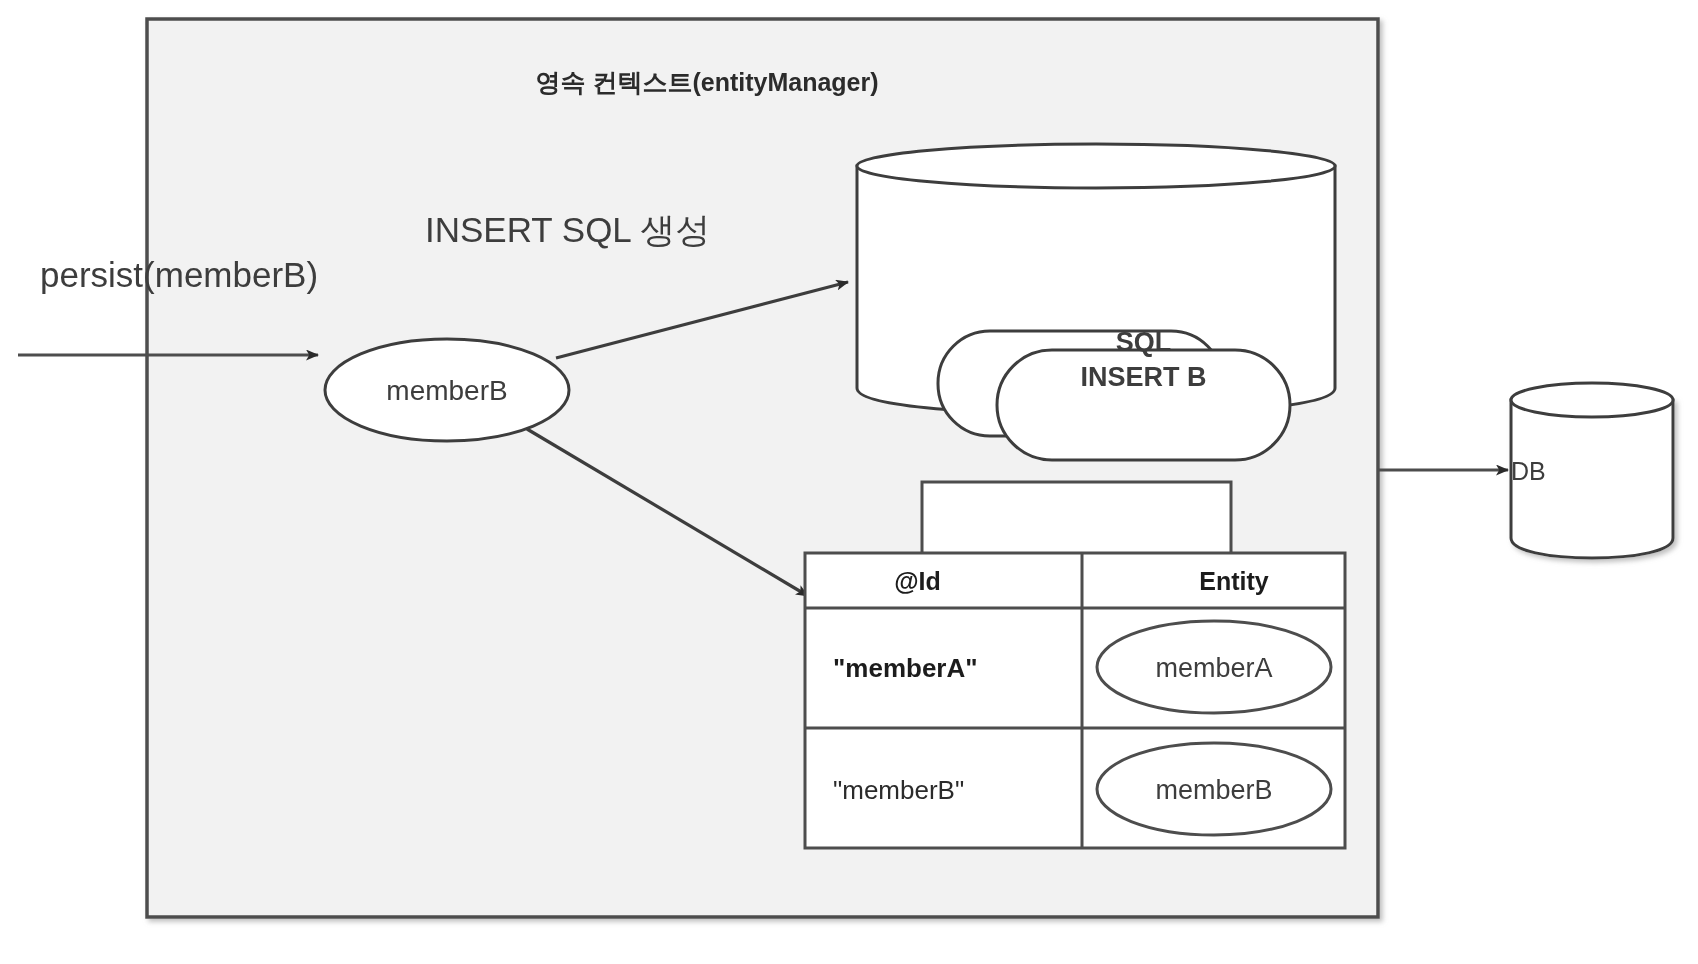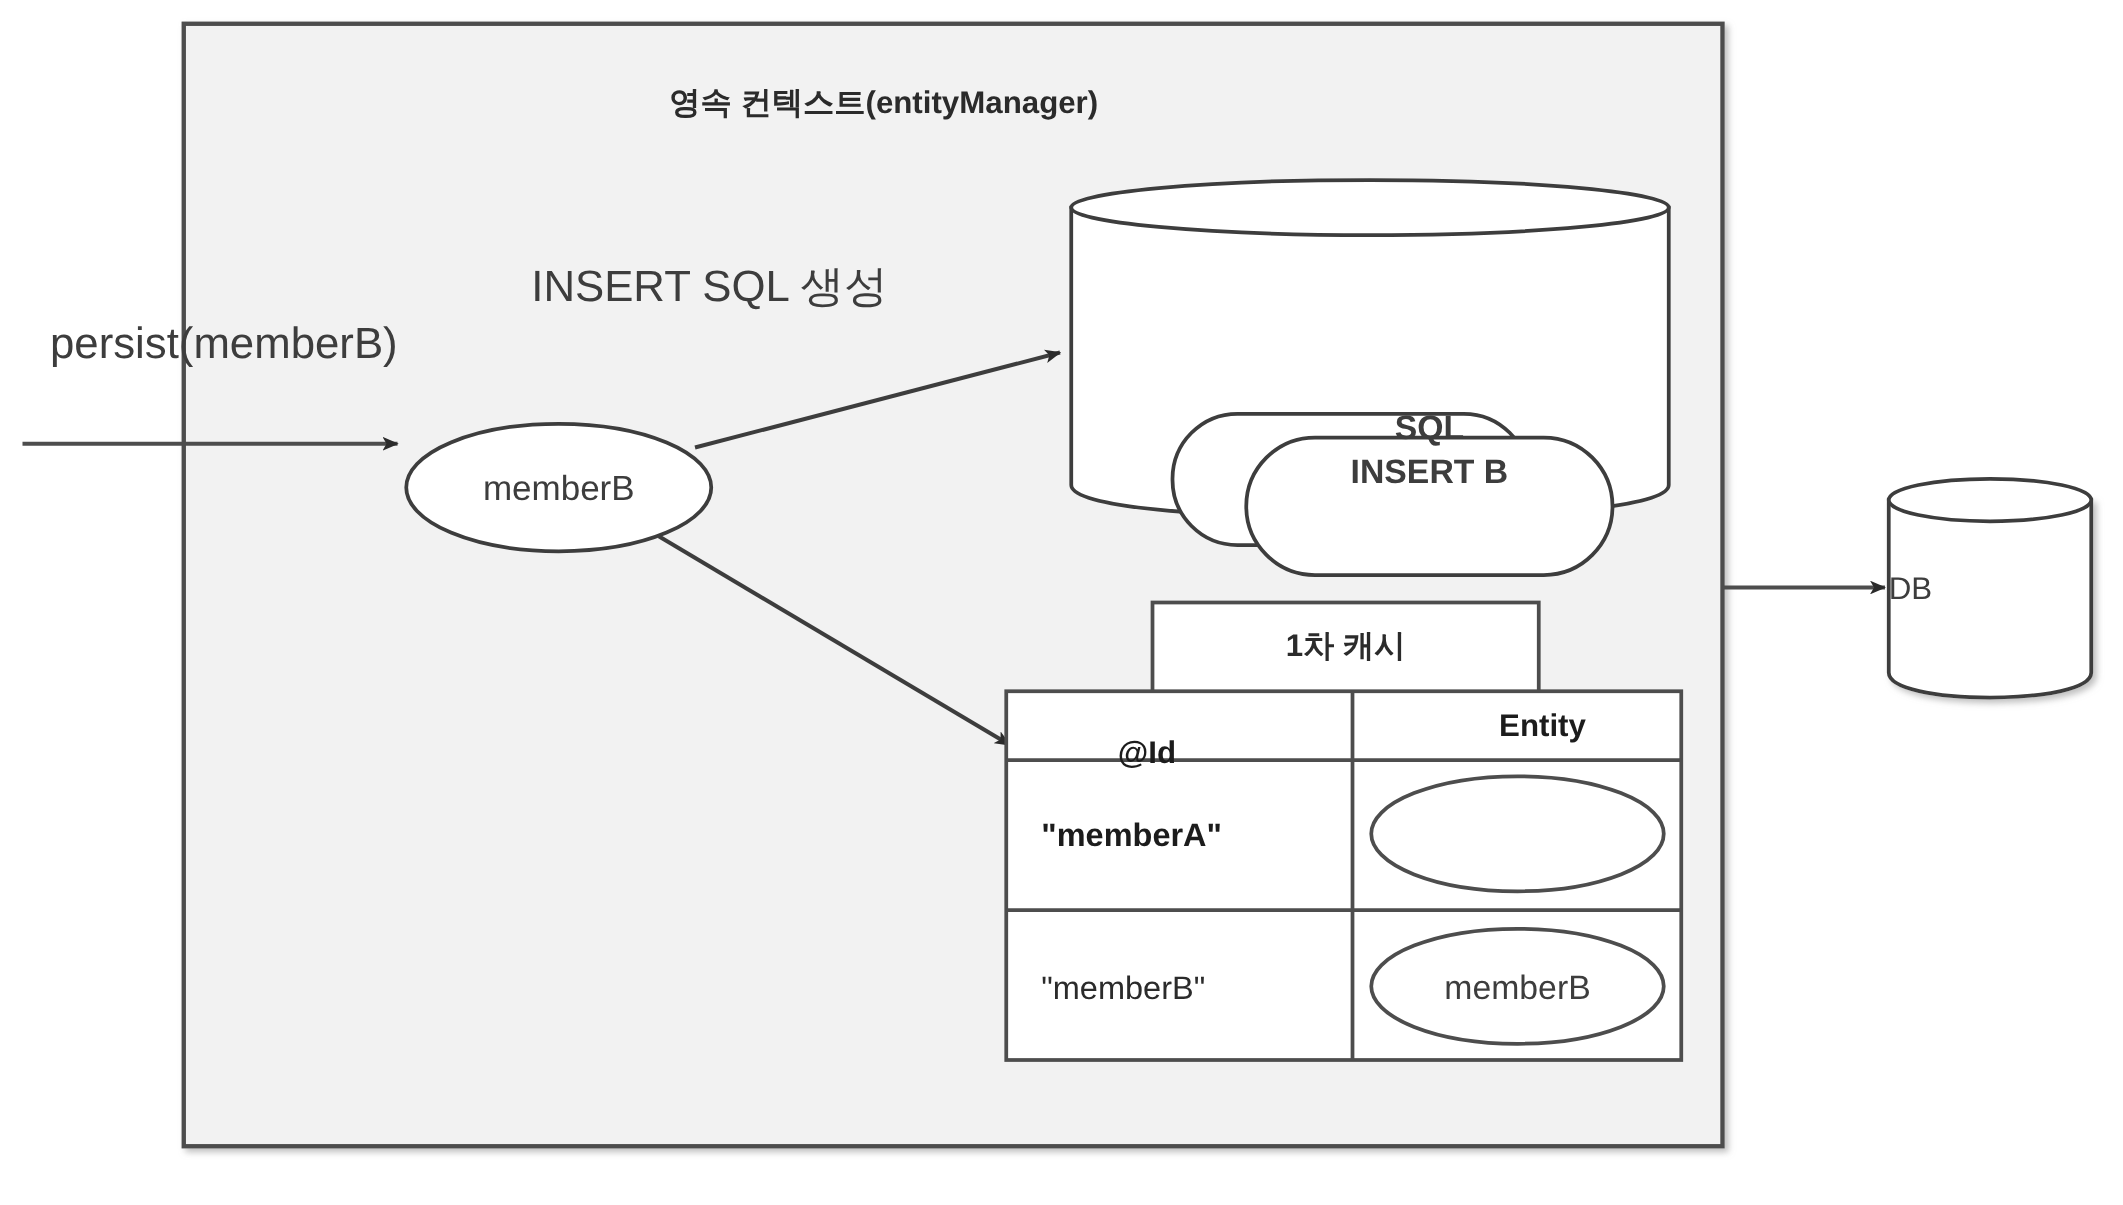--- a/index.html
+++ b/index.html
@@ -160,28 +160,28 @@
   <div class="label lbl-flow" style="left:40px; top:254px;">persist(memberB)</div>
 
   <div class="label lbl-flow" style="left:425px; top:209px;">INSERT SQL 생성</div>
 
 
   <div class="label lbl-node" style="left:325px; top:374px; width:244px;">memberB</div>
 
 
   <div class="label lbl-pill" style="left:997px; top:325px; width:293px;"><span>SQL</span><br><span>INSERT B</span></div>
 
-  <div class="label lbl-cache-title" style="left:922px; top:503px; width:309px;">1차 캐시</div>
 
-  <div class="label lbl-th" style="left:805px; top:588px; width:225px;">@Id</div>
+  <div class="label lbl-th" style="left:805px; top:567px; width:225px;">@Id</div>
 
   <div class="label lbl-th" style="left:1082px; top:567px; width:304px;">Entity</div>
 
   <div class="label lbl-td-bold" style="left:833px; top:653px;">"memberA"</div>
 
+  <div class="label lbl-sm-node" style="left:1097px; top:653px; width:234px;">memberA</div>
 
   <div class="label lbl-td" style="left:833px; top:775px;">"memberB"</div>
 
   <div class="label lbl-sm-node" style="left:1097px; top:775px; width:234px;">memberB</div>
 
   <div class="label lbl-db" style="left:1511px; top:457px; width:162px;">DB</div>
 
 </div>
 
 </body></html>

